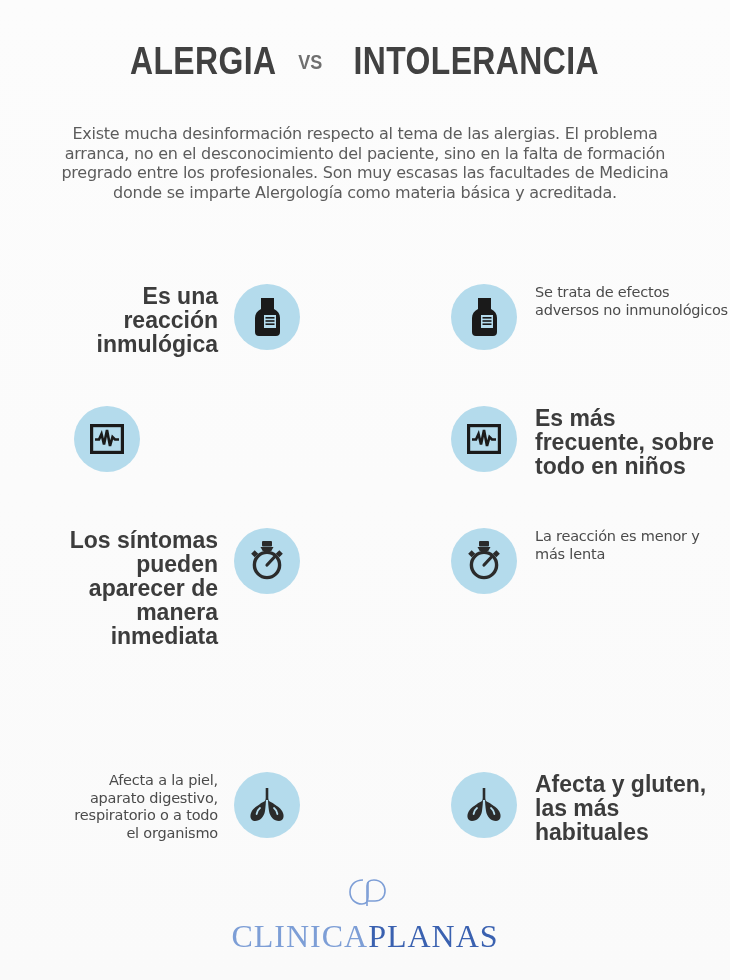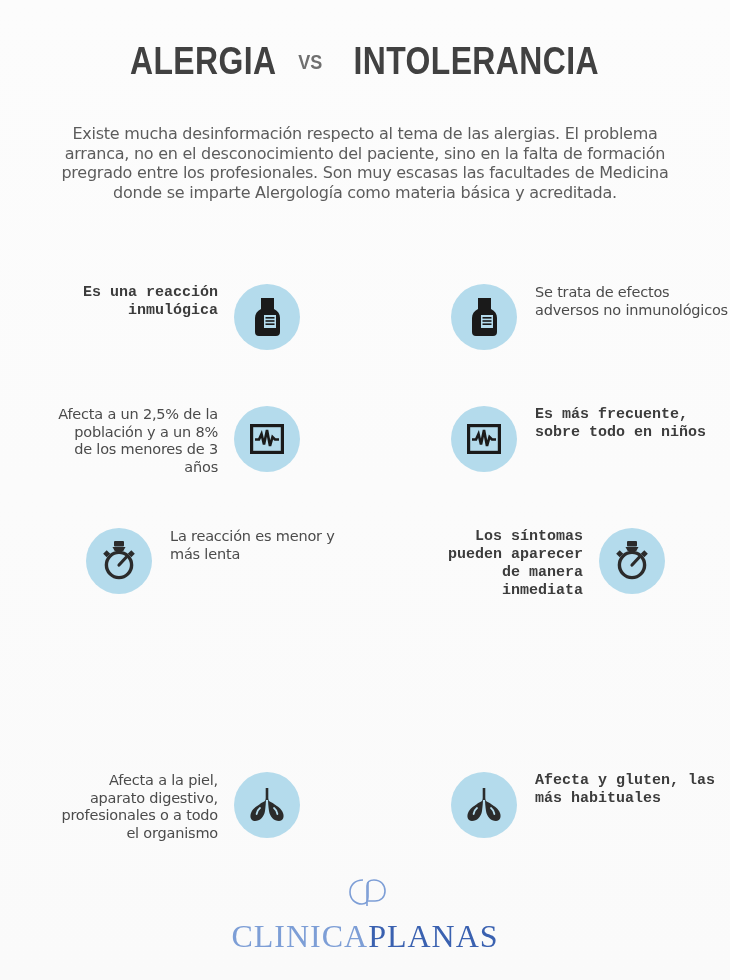--- a/index.html
+++ b/index.html
@@ -92,24 +92,24 @@
   .half.right { justify-content: flex-end; padding-left: 25px; }
 
   .txt {
     font-family: "DejaVu Sans", sans-serif;
     font-size: 14.5px;
     line-height: 17.5px;
     color: #4b4b4b;
     letter-spacing: -0.2px;
   }
   .txt.bold {
-    font-family: Liberation Mono, monospace;
+    font-family: Liberation Sans, sans-serif;
     font-weight: bold;
-    font-size: 15px;
-    line-height: 18px;
+    font-size: 23px;
+    line-height: 24px;
     color: #3c3c3c;
     letter-spacing: 0px;
   }
 
   
   .half.left .txt { text-align: right; width: 160px; }
   .half.left .circle-wrap { margin-left: 16px; }
   
   .half.right .txt { text-align: left; width: 195px; margin-left: 18px; }
 
@@ -193,21 +193,20 @@
               <rect x="13.5" y="25.4" width="9" height="1.6" fill="#1a1a1a"></rect>
             </svg>
           </span>
         </div>
         <div class="txt">Se trata de efectos adversos no inmunológicos</div>
       </div>
     </div>
 
     <div class="row">
       <div class="half left va-top">
-        <div class="txt">Afecta a un 2,5% de la población y a un 8% de los menores de 3 años</div>
         <div class="circle-wrap">
           <div class="circle">
             <span>
               <svg width="34" height="30" viewBox="0 0 34 30">
                 <rect x="1.6" y="1.6" width="30.8" height="26.8" fill="none" stroke="#1a1a1a" stroke-width="3.2"></rect>
                 <polyline points="5,15.5 9,15.5 11.5,10 14,20.5 17,6 20,22 22.5,13 25,15.5 29,15.5" fill="none" stroke="#1a1a1a" stroke-width="2.6" stroke-linejoin="miter"></polyline>
               </svg>
             </span>
           </div>
         </div>
@@ -219,60 +218,60 @@
               <rect x="1.6" y="1.6" width="30.8" height="26.8" fill="none" stroke="#1a1a1a" stroke-width="3.2"></rect>
               <polyline points="5,15.5 9,15.5 11.5,10 14,20.5 17,6 20,22 22.5,13 25,15.5 29,15.5" fill="none" stroke="#1a1a1a" stroke-width="2.6" stroke-linejoin="miter"></polyline>
             </svg>
           </span>
         </div>
         <div class="txt bold">Es más frecuente, sobre todo en niños</div>
       </div>
     </div>
 
     <div class="row">
-      <div class="half right va-top">
-        <div class="circle">
-          <span>
-            <svg width="36" height="40" viewBox="0 0 36 40">
-              <rect x="13" y="0" width="10" height="5.5" rx="1" fill="#2b2b2b"></rect>
-              <path d="M11.5 6 h13 l-2.2 4 h-8.6 z" fill="#2b2b2b"></path>
-              <circle cx="18" cy="24" r="12.6" fill="none" stroke="#2b2b2b" stroke-width="3.4"></circle>
-              <path d="M18 24 L25 16.5" stroke="#2b2b2b" stroke-width="3.2" stroke-linecap="round"></path>
-              <rect x="3.2" y="10.2" width="5" height="5" fill="#2b2b2b" transform="rotate(45 5.7 12.7)"></rect>
-              <rect x="27.8" y="10.2" width="5" height="5" fill="#2b2b2b" transform="rotate(45 30.3 12.7)"></rect>
-            </svg>
-          </span>
-        </div>
-        <div class="txt">La reacción es menor y más lenta</div>
-      </div>
       <div class="half left va-top">
         <div class="txt bold">Los síntomas pueden aparecer de manera inmediata</div>
         <div class="circle-wrap">
           <div class="circle">
             <span>
               <svg width="36" height="40" viewBox="0 0 36 40">
                 <rect x="13" y="0" width="10" height="5.5" rx="1" fill="#2b2b2b"></rect>
                 <path d="M11.5 6 h13 l-2.2 4 h-8.6 z" fill="#2b2b2b"></path>
                 <circle cx="18" cy="24" r="12.6" fill="none" stroke="#2b2b2b" stroke-width="3.4"></circle>
                 <path d="M18 24 L25 16.5" stroke="#2b2b2b" stroke-width="3.2" stroke-linecap="round"></path>
                 <rect x="3.2" y="10.2" width="5" height="5" fill="#2b2b2b" transform="rotate(45 5.7 12.7)"></rect>
                 <rect x="27.8" y="10.2" width="5" height="5" fill="#2b2b2b" transform="rotate(45 30.3 12.7)"></rect>
               </svg>
             </span>
           </div>
         </div>
       </div>
+      <div class="half right va-top">
+        <div class="circle">
+          <span>
+            <svg width="36" height="40" viewBox="0 0 36 40">
+              <rect x="13" y="0" width="10" height="5.5" rx="1" fill="#2b2b2b"></rect>
+              <path d="M11.5 6 h13 l-2.2 4 h-8.6 z" fill="#2b2b2b"></path>
+              <circle cx="18" cy="24" r="12.6" fill="none" stroke="#2b2b2b" stroke-width="3.4"></circle>
+              <path d="M18 24 L25 16.5" stroke="#2b2b2b" stroke-width="3.2" stroke-linecap="round"></path>
+              <rect x="3.2" y="10.2" width="5" height="5" fill="#2b2b2b" transform="rotate(45 5.7 12.7)"></rect>
+              <rect x="27.8" y="10.2" width="5" height="5" fill="#2b2b2b" transform="rotate(45 30.3 12.7)"></rect>
+            </svg>
+          </span>
+        </div>
+        <div class="txt">La reacción es menor y más lenta</div>
+      </div>
     </div>
 
     <div class="row">
     </div>
 
     <div class="row">
       <div class="half left va-top">
-        <div class="txt">Afecta a la piel, aparato digestivo, profesionales o a todo el organismo</div>
+        <div class="txt">Afecta a la piel, aparato digestivo, respiratorio o a todo el organismo</div>
         <div class="circle-wrap">
           <div class="circle">
             <span>
               <svg width="40" height="34" viewBox="0 0 40 34">
                 <rect x="18.7" y="0" width="2.6" height="12" fill="#2b2b2b"></rect>
                 <path d="M19 10 C19 14 15 14 13 16 C9 19 6 20 4 25 C2.5 29 4 33 8 33 C13 33 17 29 18 23 C18.6 19 19 14 19 10 Z" fill="#2b2b2b"></path>
                 <path d="M21 10 C21 14 25 14 27 16 C31 19 34 20 36 25 C37.5 29 36 33 32 33 C27 33 23 29 22 23 C21.4 19 21 14 21 10 Z" fill="#2b2b2b"></path>
                 <path d="M13 20 C11 21.5 10 23.5 9.6 26" fill="none" stroke="#b4dbec" stroke-width="1.8" stroke-linecap="round"></path>
                 <path d="M27 20 C29 21.5 30 23.5 30.4 26" fill="none" stroke="#b4dbec" stroke-width="1.8" stroke-linecap="round"></path>
               </svg>

